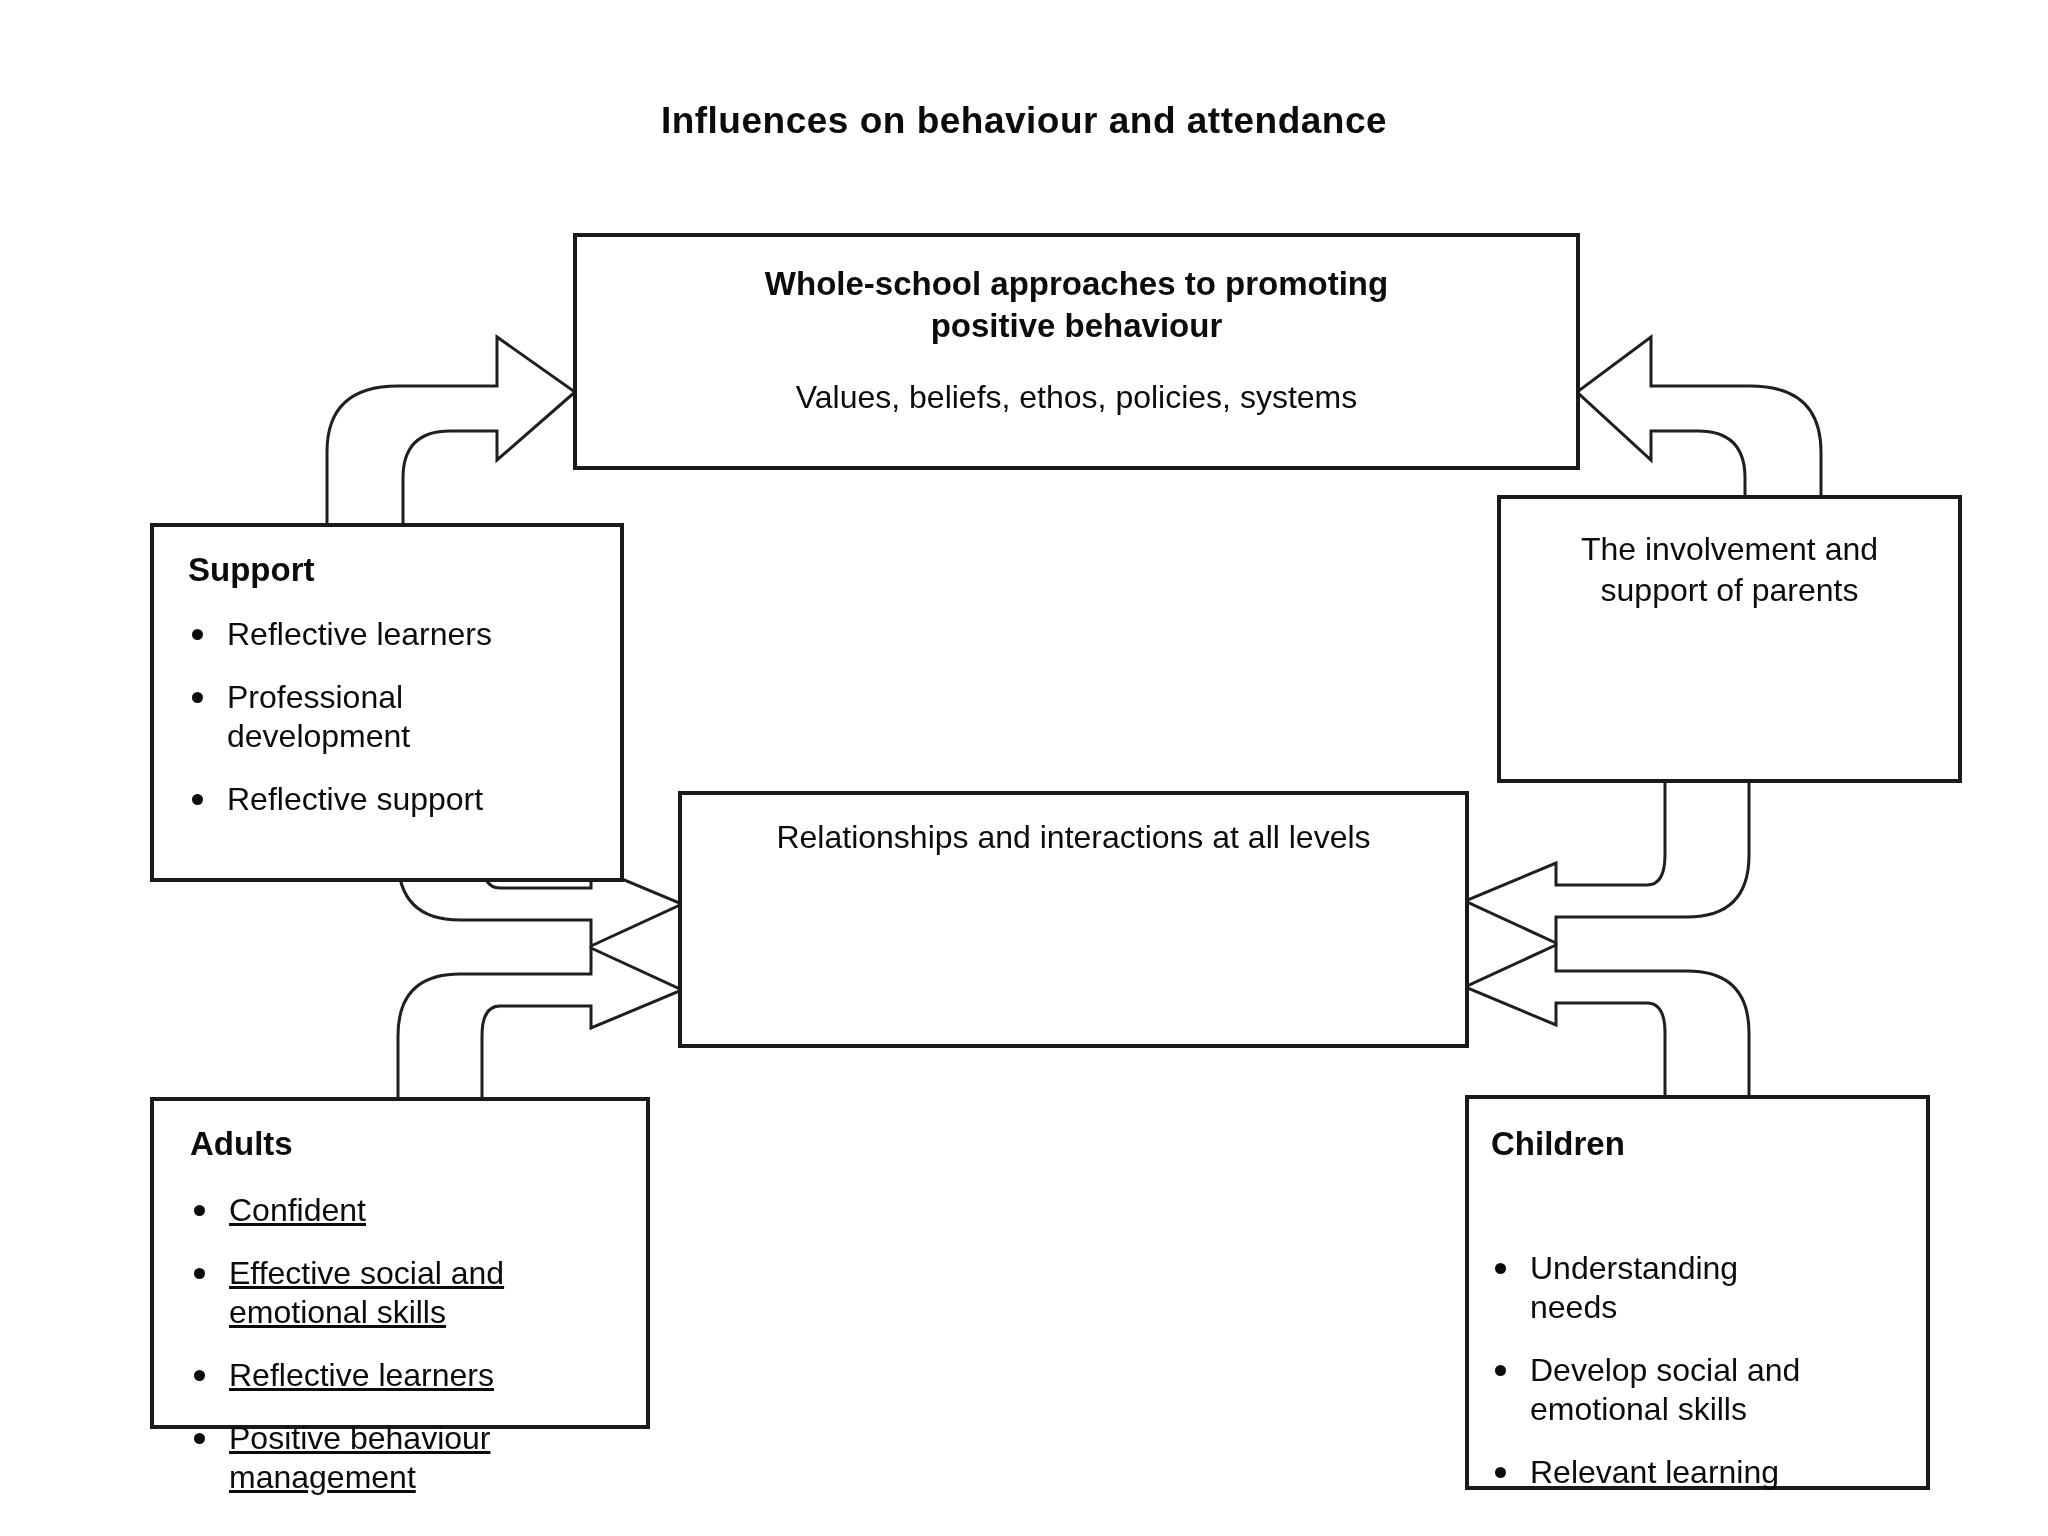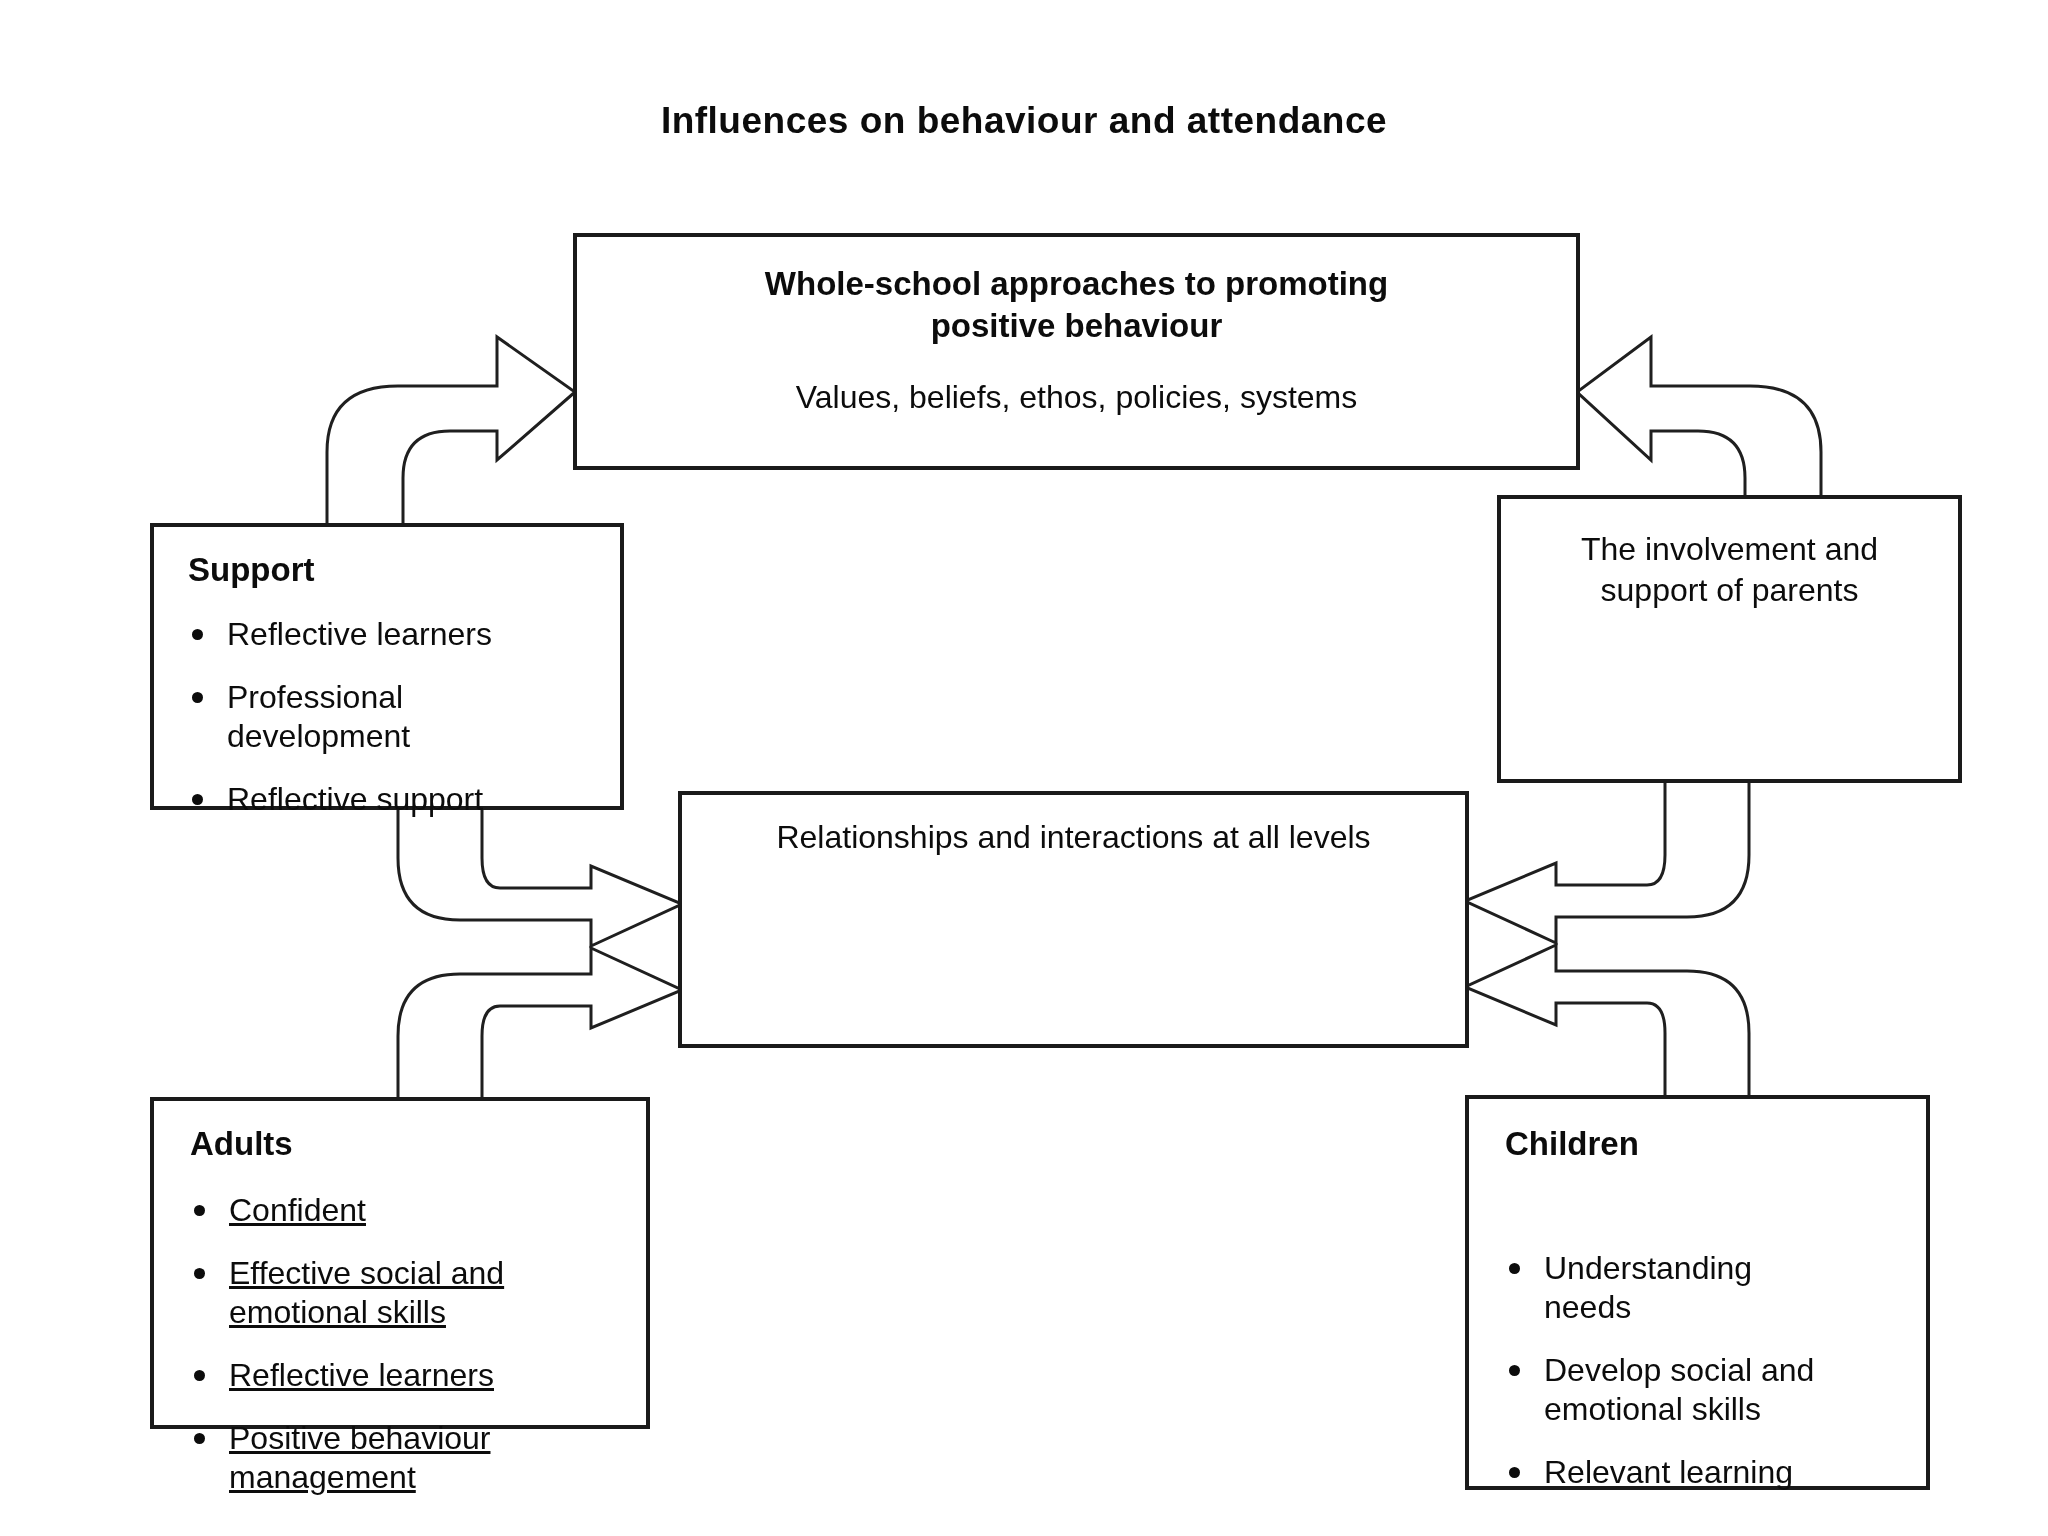--- a/index.html
+++ b/index.html
@@ -64,21 +64,21 @@
   .box-whole-school {
     left: 573px; top: 233px; width: 1007px; height: 237px;
     padding-top: 26px;
   }
   .box-whole-school .heading {
     max-width: 690px;
     margin: 0 auto 30px auto;
   }
   
   .box-support {
-    left: 150px; top: 523px; width: 474px; height: 287px;
+    left: 150px; top: 523px; width: 474px; height: 359px;
     padding: 22px 20px 0 34px;
   }
   .box-support .heading { margin-bottom: 24px; }
   
   .box-parents {
     left: 1497px; top: 495px; width: 465px; height: 288px;
     padding-top: 30px;
   }
   .box-parents .body-text {
     max-width: 300px;
@@ -99,21 +99,21 @@
   }
   
   .box-adults {
     left: 150px; top: 1097px; width: 500px; height: 332px;
     padding: 22px 8px 0 36px;
   }
   .box-adults .heading { margin-bottom: 26px; }
   
   .box-children {
     left: 1465px; top: 1095px; width: 465px; height: 395px;
-    padding: 24px 18px 0 36px;
+    padding: 24px 18px 0 22px;
   }
   .box-children .heading { margin-bottom: 84px; }
   
   ul.bullets {
     list-style: none;
     margin: 0;
     padding: 0;
   }
   ul.bullets li {
     display: flex;

